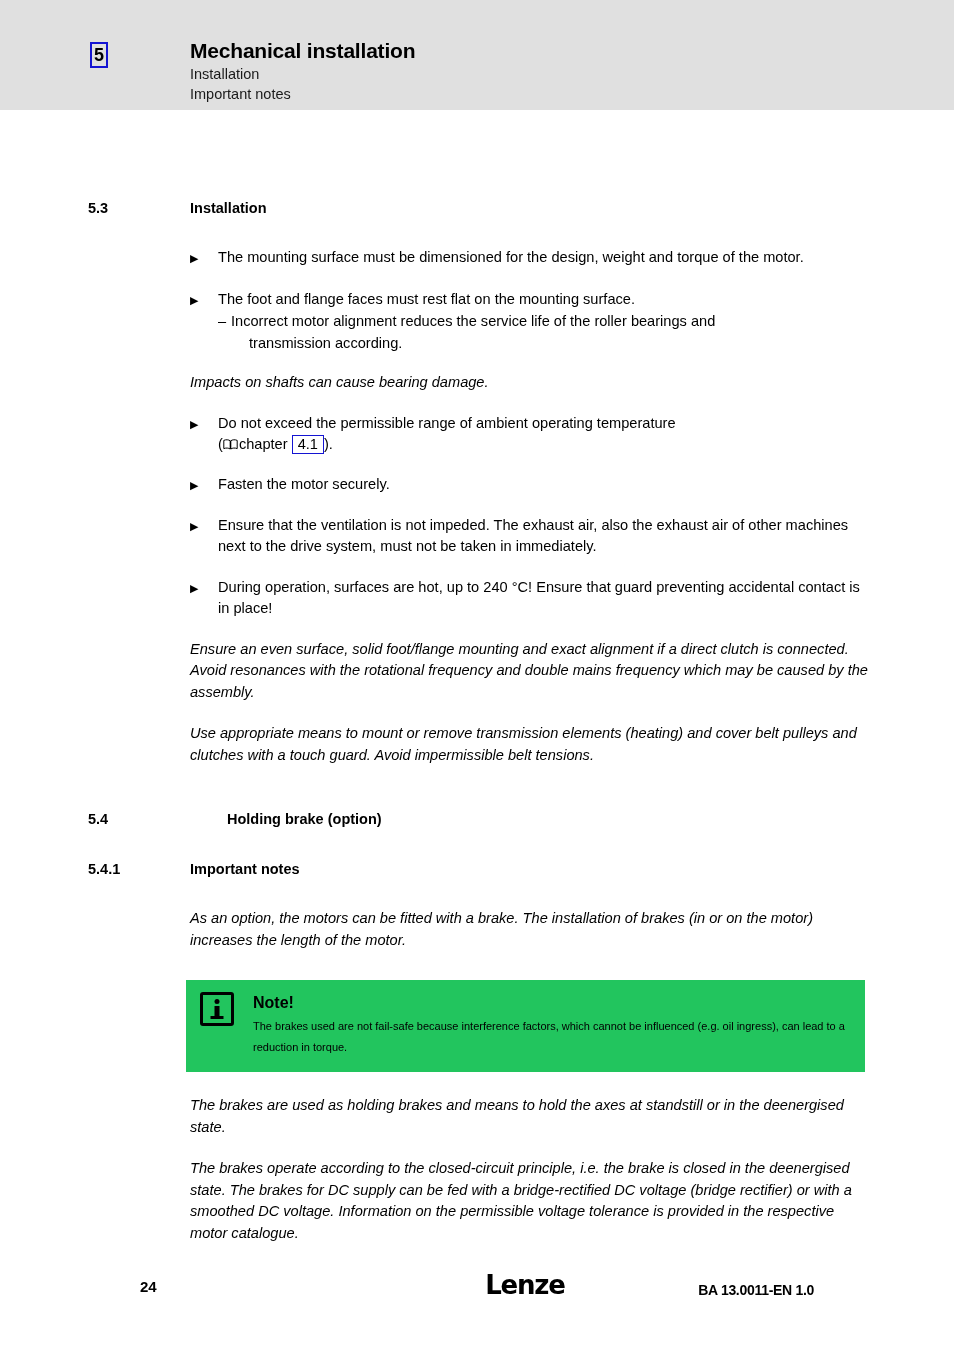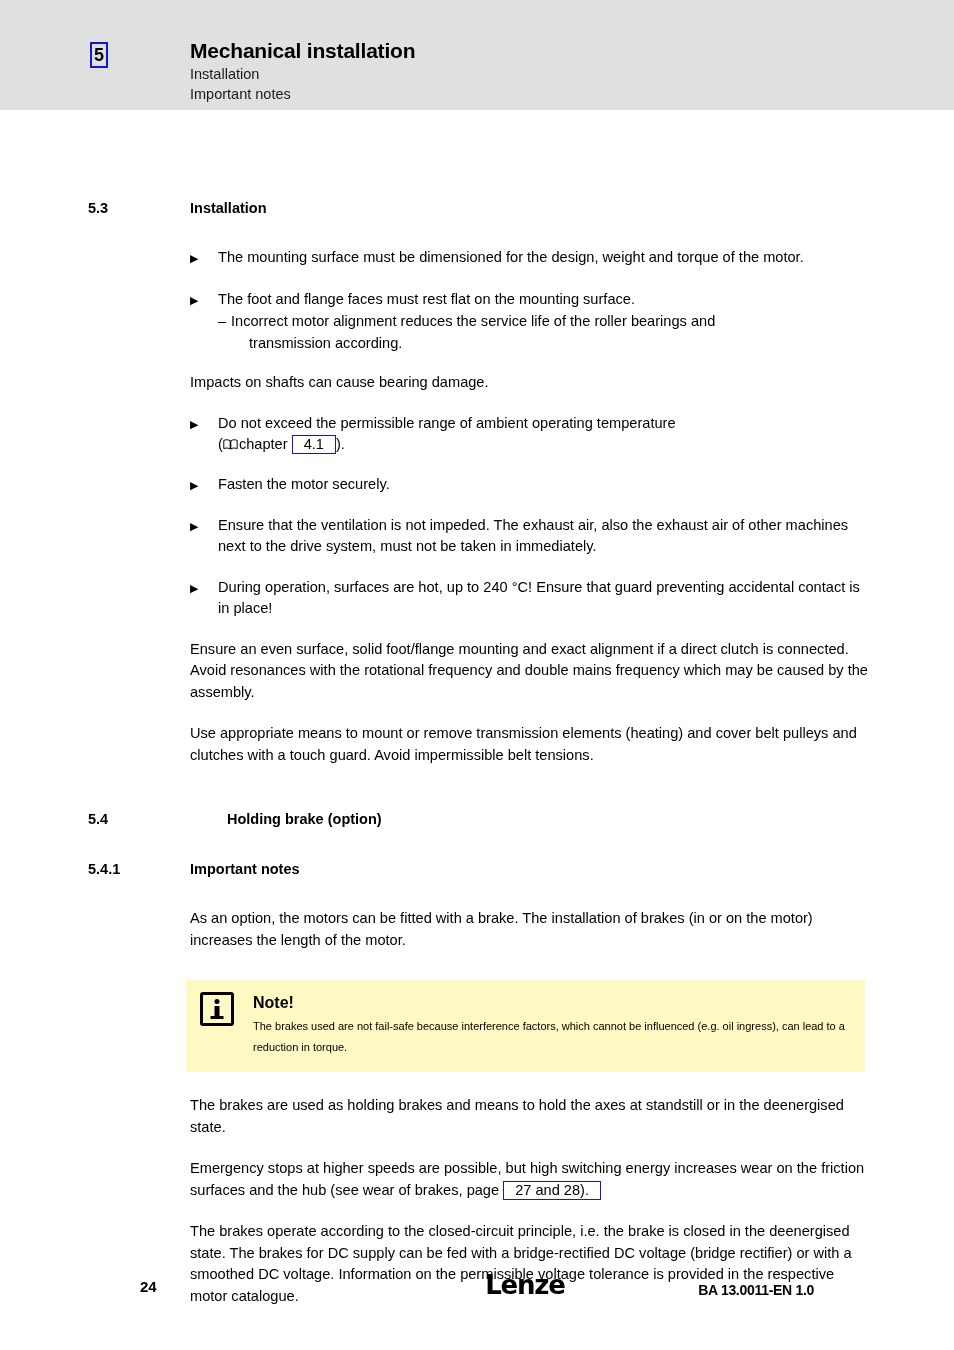--- a/index.html
+++ b/index.html
@@ -82,20 +82,21 @@
 
   .body-col {
     margin-left: 190px;
     width: 678px;
     font-size: 14.6px;
     line-height: 21.5px;
   }
   .para {
     margin: 0 0 0 0;
     text-align: left;
+    font-style: italic;
   }
   .bullet {
     display: flex;
     align-items: flex-start;
   }
   .bullet-mark {
     flex: 0 0 auto;
     width: 28px;
     font-size: 11px;
     line-height: 22px;
@@ -112,40 +113,40 @@
     line-height: 21.5px;
   }
   .sub-text {
     flex: 1 1 auto;
     text-indent: 0;
   }
   .sub-text .cont { display: block; padding-left: 18px; }
 
   .link-box {
     border: 1.5px solid #1414d2;
-    padding: 0 11px;
+    padding: 0 5px;
     display: inline-block;
     line-height: 17px;
     box-sizing: border-box;
   }
   .book-icon {
     display: inline-block;
     width: 15px;
     height: 11px;
     position: relative;
     vertical-align: -1px;
     margin-right: 1px;
   }
   .book-icon svg { display: block; }
 
   
   .note-box {
     margin-left: 186px;
     width: 679px;
-    background: #fef9c3;
+    background: #22c55e;
     box-sizing: border-box;
     padding: 12px 14px 14px 14px;
     display: flex;
     align-items: flex-start;
   }
   .note-icon {
     flex: 0 0 auto;
     width: 34px;
     height: 34px;
     border: 3px solid #000;
@@ -326,21 +327,20 @@
     </div>
     <div class="note-body">
       <p class="note-title">Note!</p>
       <p class="note-text">The brakes used are not fail-safe because interference factors, which cannot be influenced (e.g. oil ingress), can lead to a reduction in torque.</p>
     </div>
   </div>
 
   <div class="body-col">
     <p class="para" style="margin-top:23px;">The brakes are used as holding brakes and means to hold the axes at standstill or in the deenergised state.</p>
 
-    <p class="para" style="margin-top:20px;"><span>Emergency stops at higher speeds are possible, but high switching energy increases wear on the friction surfaces and the hub (see wear of brakes, page</span> <span class="link-box">27 and  28).</span></p>
 
     <p class="para" style="margin-top:20px;">The brakes operate according to the closed-circuit principle, i.e. the brake is closed in the deenergised state. The brakes for DC supply can be fed with a bridge-rectified DC voltage (bridge rectifier) or with a smoothed DC voltage. Information on the permissible voltage tolerance is provided in the respective motor catalogue.</p>
   </div>
 
 </div>
 
 <div class="page-footer">
   <div class="footer-pageno">24</div>
   <div class="footer-logo">Lenze</div>
   <div class="footer-doc">BA 13.0011-EN   1.0</div>

